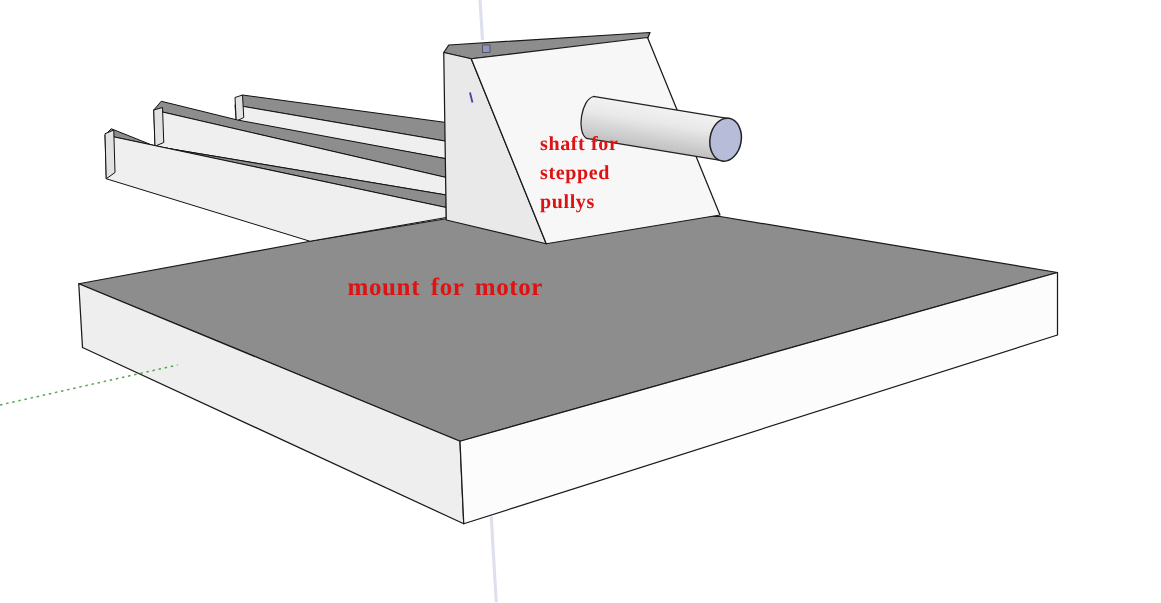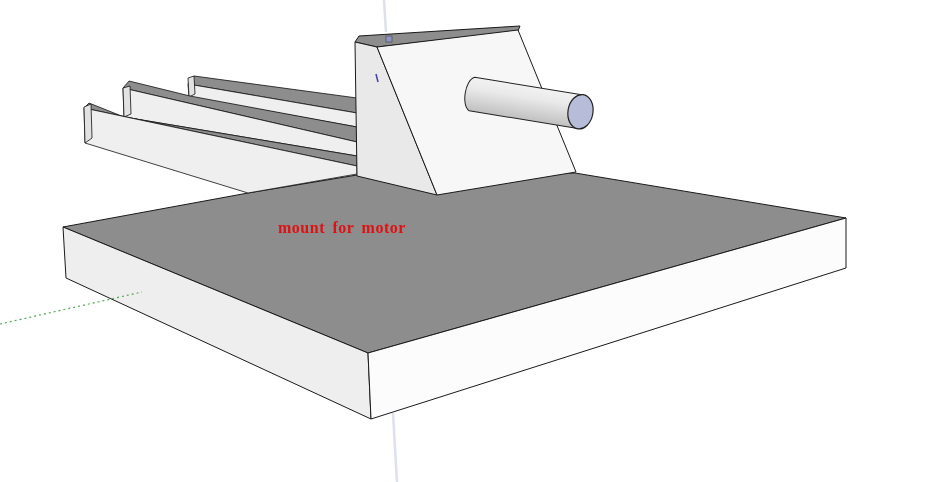--- a/index.html
+++ b/index.html
@@ -5,21 +5,21 @@
   html,body{margin:0;padding:0;background:#ffffff;}
   body{width:929px;height:482px;overflow:hidden;position:relative;
        font-family:"Liberation Serif","DejaVu Serif",serif;}
   .viewport{position:absolute;left:0;top:0;width:929px;height:482px;}
   svg{display:block;}
   .label{position:absolute;font-weight:bold;color:#de1212;
          font-family:"Liberation Serif","DejaVu Serif",serif;
          letter-spacing:.5px;pointer-events:auto;}
   .label-shaft{left:432px;top:104px;font-size:16px;line-height:23px;}
   .label-shaft .lbl-line{display:block;}
-  .label-mount{left:278px;top:219px;font-size:16px;word-spacing:3px;}
+  .label-mount{left:278px;top:219px;font-size:20px;word-spacing:3px;}
 </style>
 </head>
 <body>
 
 <div class="viewport">
 <svg width="929" height="482" viewBox="0 0 929 482">
   <defs>
     <linearGradient id="cylGrad" x1="0" y1="-17" x2="0" y2="17" gradientUnits="userSpaceOnUse">
       <stop offset="0" stop-color="#f2f2f2"></stop>
       <stop offset="0.35" stop-color="#e9e9e9"></stop>
@@ -54,14 +54,19 @@
   <g transform="translate(466,93) rotate(9.3)">
     <path d="M6,-17 C-3,-13 -3,13 6,17 L116,17 L116,-17 Z" fill="url(#cylGrad)" stroke="#222" stroke-width="1" stroke-linejoin="round"></path>
     <ellipse cx="116" cy="0" rx="12.5" ry="17.3" fill="#b7bcd8" stroke="#222" stroke-width="1.2"></ellipse>
   </g>
 
   <line x1="0" y1="324" x2="142" y2="292" stroke="#55a555" stroke-width="1.2" stroke-dasharray="2 3"></line>
 
   <line x1="393" y1="413" x2="397" y2="482" stroke="#c3c8de" stroke-opacity="0.55" stroke-width="2.5"></line>
 </svg>
 
+<div class="label label-shaft" style="color: rgb(222, 18, 18);">
+  <span class="lbl-line">shaft for</span>
+  <span class="lbl-line">stepped</span>
+  <span class="lbl-line">pullys</span>
+</div>
 <div class="label label-mount" style="color: rgb(222, 18, 18);">mount for motor</div>
 </div>
 
 </body></html>

